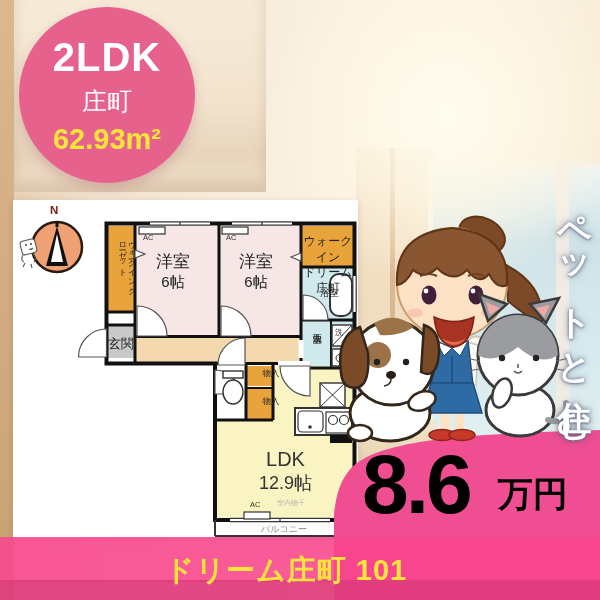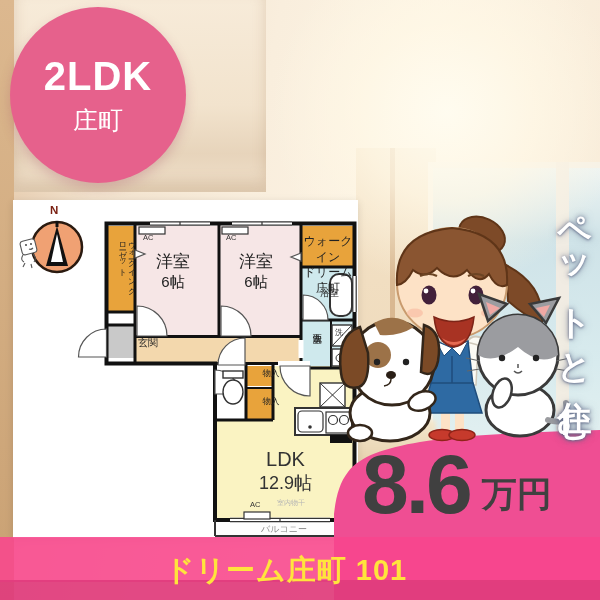--- a/index.html
+++ b/index.html
@@ -37,46 +37,46 @@
   .lbl-room1{left:122px;top:52px;}
   .lbl-room2{left:205px;top:52px;}
   .lbl-ac{font-size:7.5px;color:#333;font-weight:500;}
   .lbl-ac1{left:130px;top:34px;}
   .lbl-ac2{left:213px;top:34px;}
   .lbl-ac3{left:237px;top:301px;}
   .lbl-wic-right{left:289px;top:34px;width:52px;text-align:center;font-size:12px;font-weight:500;white-space:normal;line-height:1.3;}
   .lbl-bath{left:307px;top:88px;font-size:9.5px;font-weight:500;}
   .lbl-wash{left:299px;top:127px;font-size:9px;height:36px;font-weight:500;}
   .lbl-washsym{left:322px;top:128px;font-size:8px;}
-  .lbl-genkan{left:95px;top:137px;width:50px;text-align:right;font-size:10px;font-weight:500;}
+  .lbl-genkan{left:95px;top:137px;width:50px;text-align:left;font-size:13px;font-weight:500;}
   .lbl-sto{width:48px;text-align:center;font-size:8.5px;font-weight:500;}
   .lbl-sto1{left:234px;top:169px;}
   .lbl-sto2{left:234px;top:197px;}
   .lbl-ldk{left:205px;top:248px;width:135px;text-align:center;font-size:20px;color:#333;font-weight:500;}
   .lbl-ldk .sz{font-size:18px;}
   .lbl-dry{left:264px;top:299px;font-size:7px;color:#b5b5b5;}
   .lbl-balc{left:202px;top:324px;width:138px;text-align:center;font-size:9px;color:#888;}
   .lbl-n{left:37px;top:4px;font-size:11.5px;font-weight:bold;color:#7a2012;}
 
   
   .blob-svg{left:0;top:0;width:600px;height:600px;z-index:20;}
   .band{left:0;top:537px;width:600px;height:45px;background:rgba(248,69,141,.88);z-index:40;}
   .band-dark{left:0;top:580px;width:600px;height:20px;background:rgba(224,60,125,.93);z-index:41;}
   .footer-name{left:0;top:551px;width:600px;text-align:center;z-index:45;
                font-size:29px;font-weight:bold;color:#ffe43c;transform:translateX(-14px);letter-spacing:1px;}
-  .badge{left:10px;top:7px;width:176px;height:176px;border-radius:50%;background:#e6618c;z-index:50;
+  .badge{left:19px;top:7px;width:176px;height:176px;border-radius:50%;background:#e6618c;z-index:50;
          display:flex;flex-direction:column;align-items:center;justify-content:center;
          box-shadow:0 5px 12px rgba(150,60,90,.25);}
   .badge .l1{font-size:40px;font-weight:800;color:#fff;letter-spacing:1px;}
   .badge .l2{font-size:25px;font-weight:normal;color:#fff;margin-top:5px;}
   .badge .l3{font-size:29px;font-weight:800;color:#f9e43a;margin-top:5px;}
-  .price{left:362px;top:448px;width:238px;z-index:45;color:#404040;}
+  .price{left:362px;top:448px;width:238px;z-index:45;color:#000000;}
   .price .row{display:flex;align-items:flex-end;}
   .price .amount{font-size:84px;font-weight:800;line-height:.88;letter-spacing:-3px;}
-  .price .unit{font-size:35px;font-weight:800;margin-left:12px;margin-bottom:4px;}
+  .price .unit{font-size:35px;font-weight:800;margin-left:28px;margin-bottom:4px;}
   .price .fee{font-size:27px;font-weight:800;margin-top:3px;letter-spacing:0;}
   .tagline{right:2px;top:192px;height:252px;z-index:35;writing-mode:vertical-rl;text-orientation:upright;
            font-size:34px;font-weight:800;color:#fff;letter-spacing:7px;
            text-shadow:0 0 4px rgba(95,105,135,.85),0 0 9px rgba(95,105,135,.5),0 1px 2px rgba(95,105,135,.6);}
   .chars{left:330px;top:205px;width:245px;height:240px;z-index:30;}
 </style>
 </head>
 <body>
 
 <div class="canvas">
@@ -269,20 +269,21 @@
     </g>
   </svg>
 
   <div class="abs band"></div>
   <div class="abs band-dark"></div>
   <div class="abs footer-name">ドリーム庄町 101</div>
 
   <div class="abs badge">
     <div class="l1">2LDK</div>
     <div class="l2">庄町</div>
+    <div class="l3">62.93m²</div>
   </div>
 
   <div class="abs price">
     <div class="row">
       <span class="amount">8.6</span>
       <span class="unit">万円</span>
     </div>
   </div>
 
   <div class="abs tagline">ペットと住む</div>

